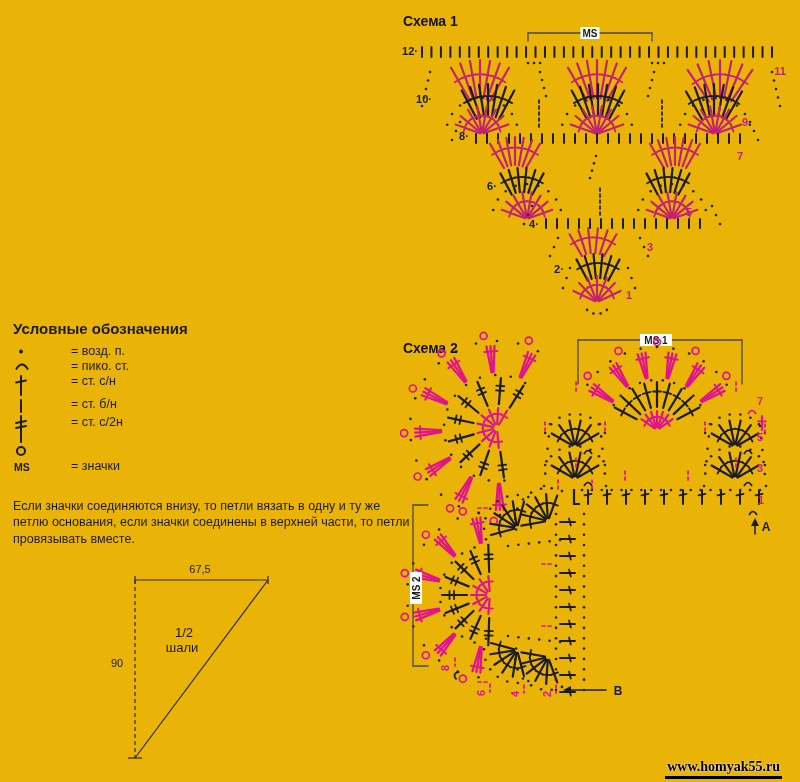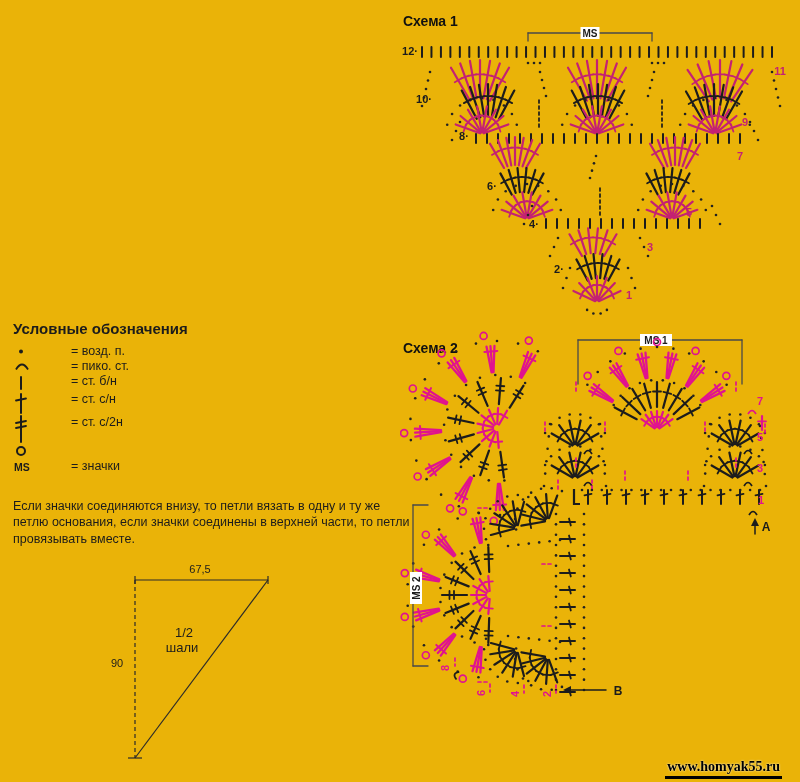--- a/index.html
+++ b/index.html
@@ -1443,38 +1443,38 @@
             <svg width="26" height="15">
               <g>
                 <path d="M 3,10.5 q 6,-10 12,0" fill="none" stroke="#1c1c1c" stroke-width="1.8"></path>
               </g>
             </svg>
           </span>
           <span class="legend-text">= пико. ст.</span>
         </div>
         <div class="legend-row">
           <span class="legend-sym">
-            <svg width="26" height="18">
-              <g>
-                <line x1="8" y1="3" x2="8" y2="15" stroke="#1c1c1c" stroke-width="2" stroke-linecap="round"></line>
-              </g>
-            </svg>
-          </span>
-          <span class="legend-text">= ст. б/н</span>
-        </div>
-        <div class="legend-row">
-          <span class="legend-sym">
             <svg width="26" height="23">
               <g>
                 <line x1="8" y1="2" x2="8" y2="21" stroke="#1c1c1c" stroke-width="2" stroke-linecap="round"></line>
                 <line x1="3" y1="8.5" x2="13" y2="6.5" stroke="#1c1c1c" stroke-width="1.8" stroke-linecap="round"></line>
               </g>
             </svg>
           </span>
           <span class="legend-text">= ст. с/н</span>
+        </div>
+        <div class="legend-row">
+          <span class="legend-sym">
+            <svg width="26" height="18">
+              <g>
+                <line x1="8" y1="3" x2="8" y2="15" stroke="#1c1c1c" stroke-width="2" stroke-linecap="round"></line>
+              </g>
+            </svg>
+          </span>
+          <span class="legend-text">= ст. б/н</span>
         </div>
         <div class="legend-row">
           <span class="legend-sym">
             <svg width="26" height="28">
               <g>
                 <line x1="8" y1="1" x2="8" y2="27" stroke="#1c1c1c" stroke-width="2" stroke-linecap="round"></line>
                 <line x1="3" y1="8" x2="13" y2="6" stroke="#1c1c1c" stroke-width="1.8" stroke-linecap="round"></line>
                 <line x1="3" y1="13" x2="13" y2="11" stroke="#1c1c1c" stroke-width="1.8" stroke-linecap="round"></line>
               </g>
             </svg>

